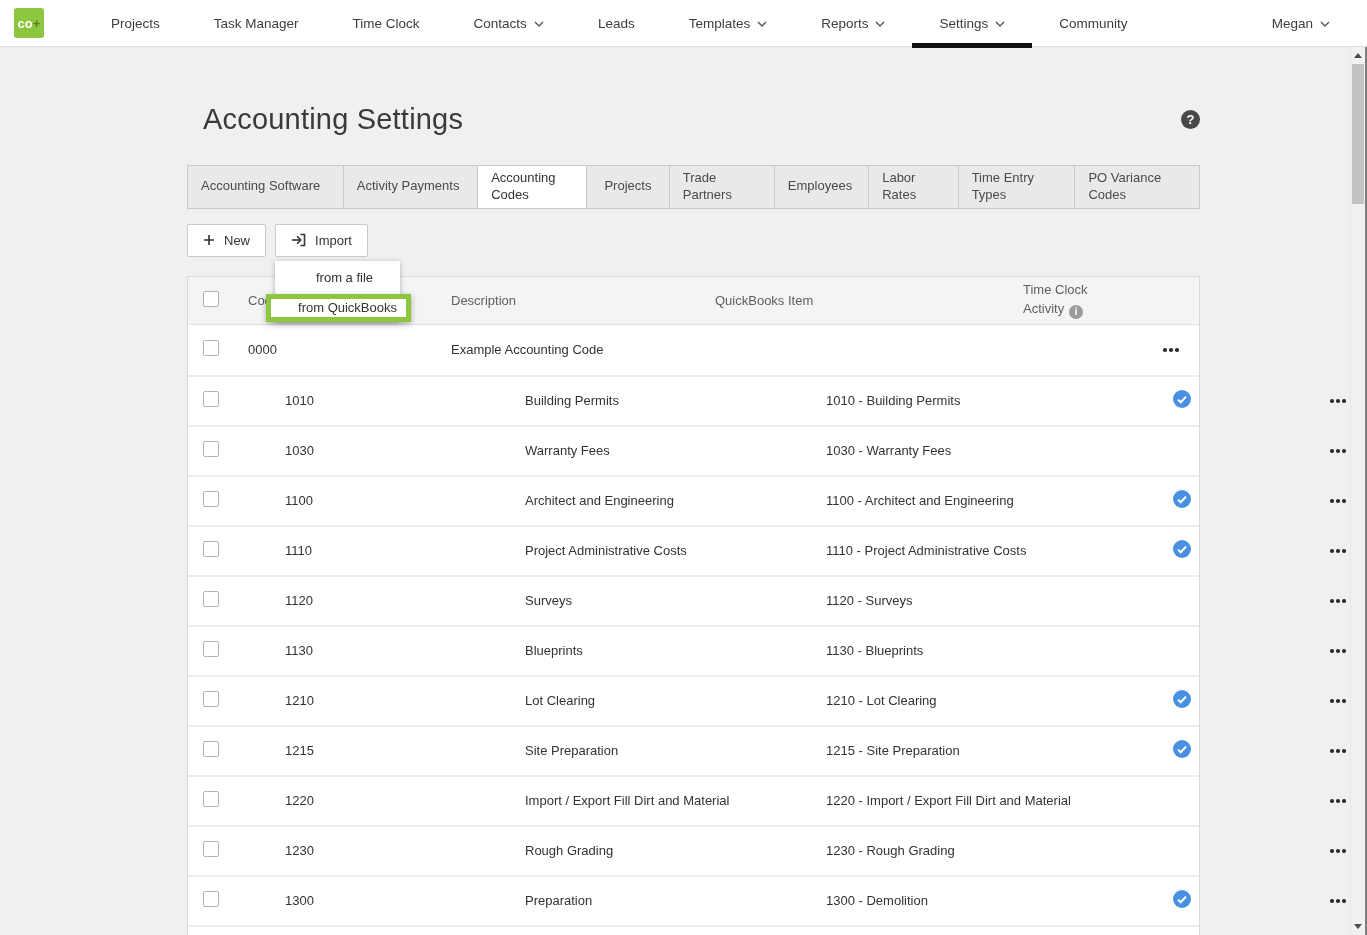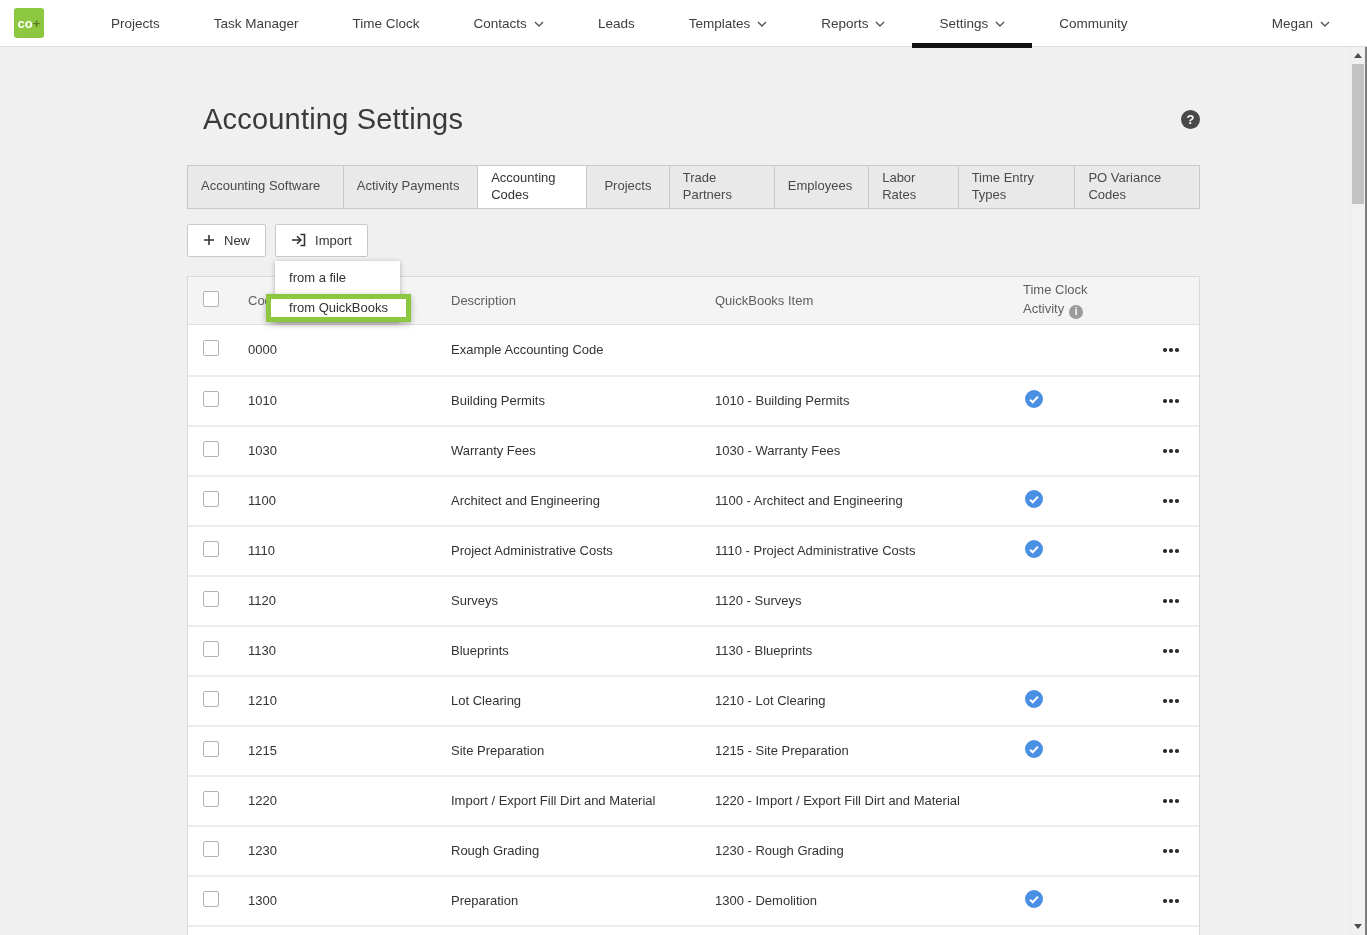--- a/index.html
+++ b/index.html
@@ -84,35 +84,35 @@
     display:inline-flex;align-items:center;gap:9px;padding:0 15px;
     font-size:13px;color:#333;cursor:pointer;font-family:inherit;
   }
   .import-wrap{position:relative;margin-left:9px;}
   .import-menu{
     position:absolute;left:0;top:37px;width:125px;background:#fff;
     box-shadow:0 1px 5px rgba(0,0,0,.28);
   }
   .menu-item{
     height:33px;display:flex;align-items:center;padding-left:14px;
-    font-size:13px;color:#333;background:#fff;cursor:pointer;
+    font-size:13px;color:#333;background:#fff;cursor:pointer;justify-content:center;
   }
   .menu-item.hl{
     height:28px;border:5px solid var(--green);margin:0 -11px 0 -9px;
     padding-left:18px;box-shadow:0 2px 6px rgba(0,0,0,.3);
   }
   
   .table{margin-top:19px;background:#fff;border:1px solid #d9d9d9;border-bottom:none;}
   .thead,.trow{
     display:grid;grid-template-columns:60px 203px 264px 308px 120px 1fr;
     align-items:center;font-size:13px;
   }
   .thead{height:48px;background:#f4f4f4;color:#5f5f5f;border-bottom:1px solid #e2e2e2;}
   .trow{height:50px;background:#fff;color:#333;}
-  .tbody .trow + .trow{border-top:2px solid #ececec;}
+  .tbody .trow + .trow{border-top:2px solid #ececec;gap:37px;}
   .partial-row{height:12px;background:#fff;border-top:2px solid #ececec;}
   .checkbox{
     width:16px;height:16px;border:1px solid #b3b3b3;border-radius:2px;
     background:#fff;display:inline-block;margin-left:15px;cursor:pointer;
   }
   .th-tca{width:100px;line-height:1.45;}
   .info-icon{
     display:inline-block;width:14px;height:14px;border-radius:50%;background:#9b9b9b;
     color:#fff;font-size:10px;font-weight:bold;text-align:center;line-height:14px;
     margin-left:5px;vertical-align:-2px;

